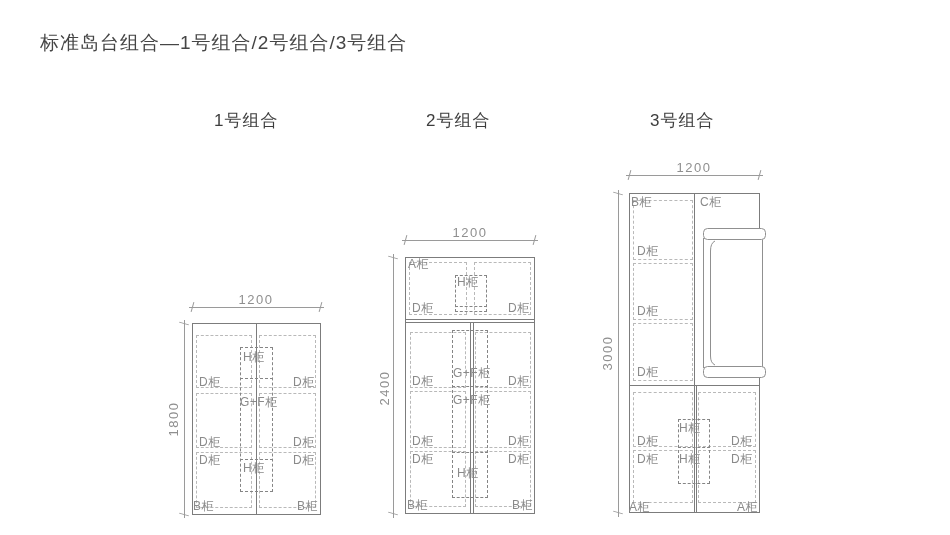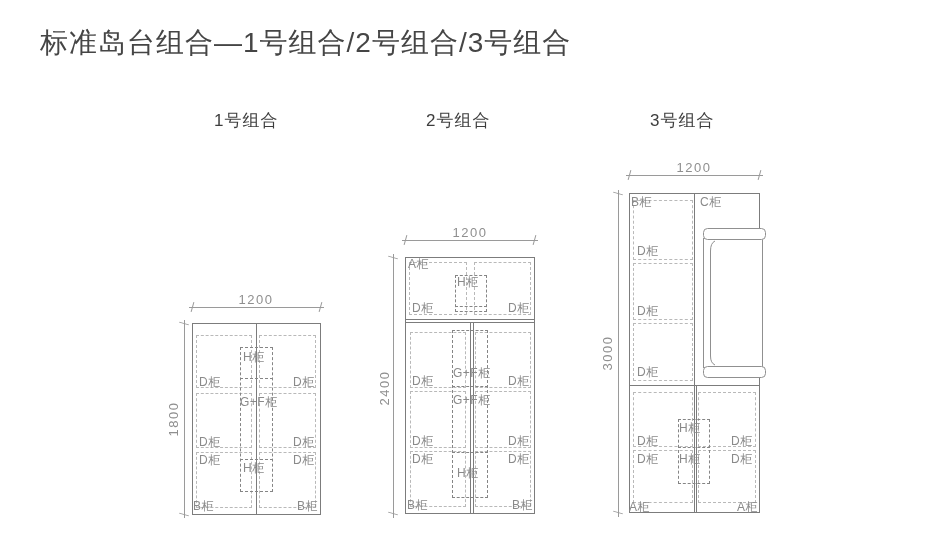--- a/index.html
+++ b/index.html
@@ -11,21 +11,21 @@
     --dimtext:#8f8f8f;
     --heading:#454545;
   }
   html,body{margin:0;padding:0;background:#ffffff;}
   .canvas{
     position:relative;width:950px;height:535px;background:#ffffff;overflow:hidden;
     font-family:"Liberation Sans", sans-serif;
   }
   .canvas *{box-sizing:border-box;}
   .title{
-    position:absolute;left:40px;top:30px;font-size:28px;line-height:26px;
+    position:absolute;left:40px;top:30px;font-size:19px;line-height:26px;
     color:var(--heading);letter-spacing:1px;white-space:nowrap;font-weight:400;
   }
   .combo-header{
     position:absolute;font-size:17px;line-height:19px;color:#3d3d3d;
     letter-spacing:1px;white-space:nowrap;
   }
   .rect-solid{position:absolute;border:1px solid var(--line);background:transparent;}
   .vline{position:absolute;width:1px;background:var(--line);}
   .hline{position:absolute;height:1px;background:var(--line);}
   .box-l{position:absolute;border:1px dashed var(--dashlight);}

